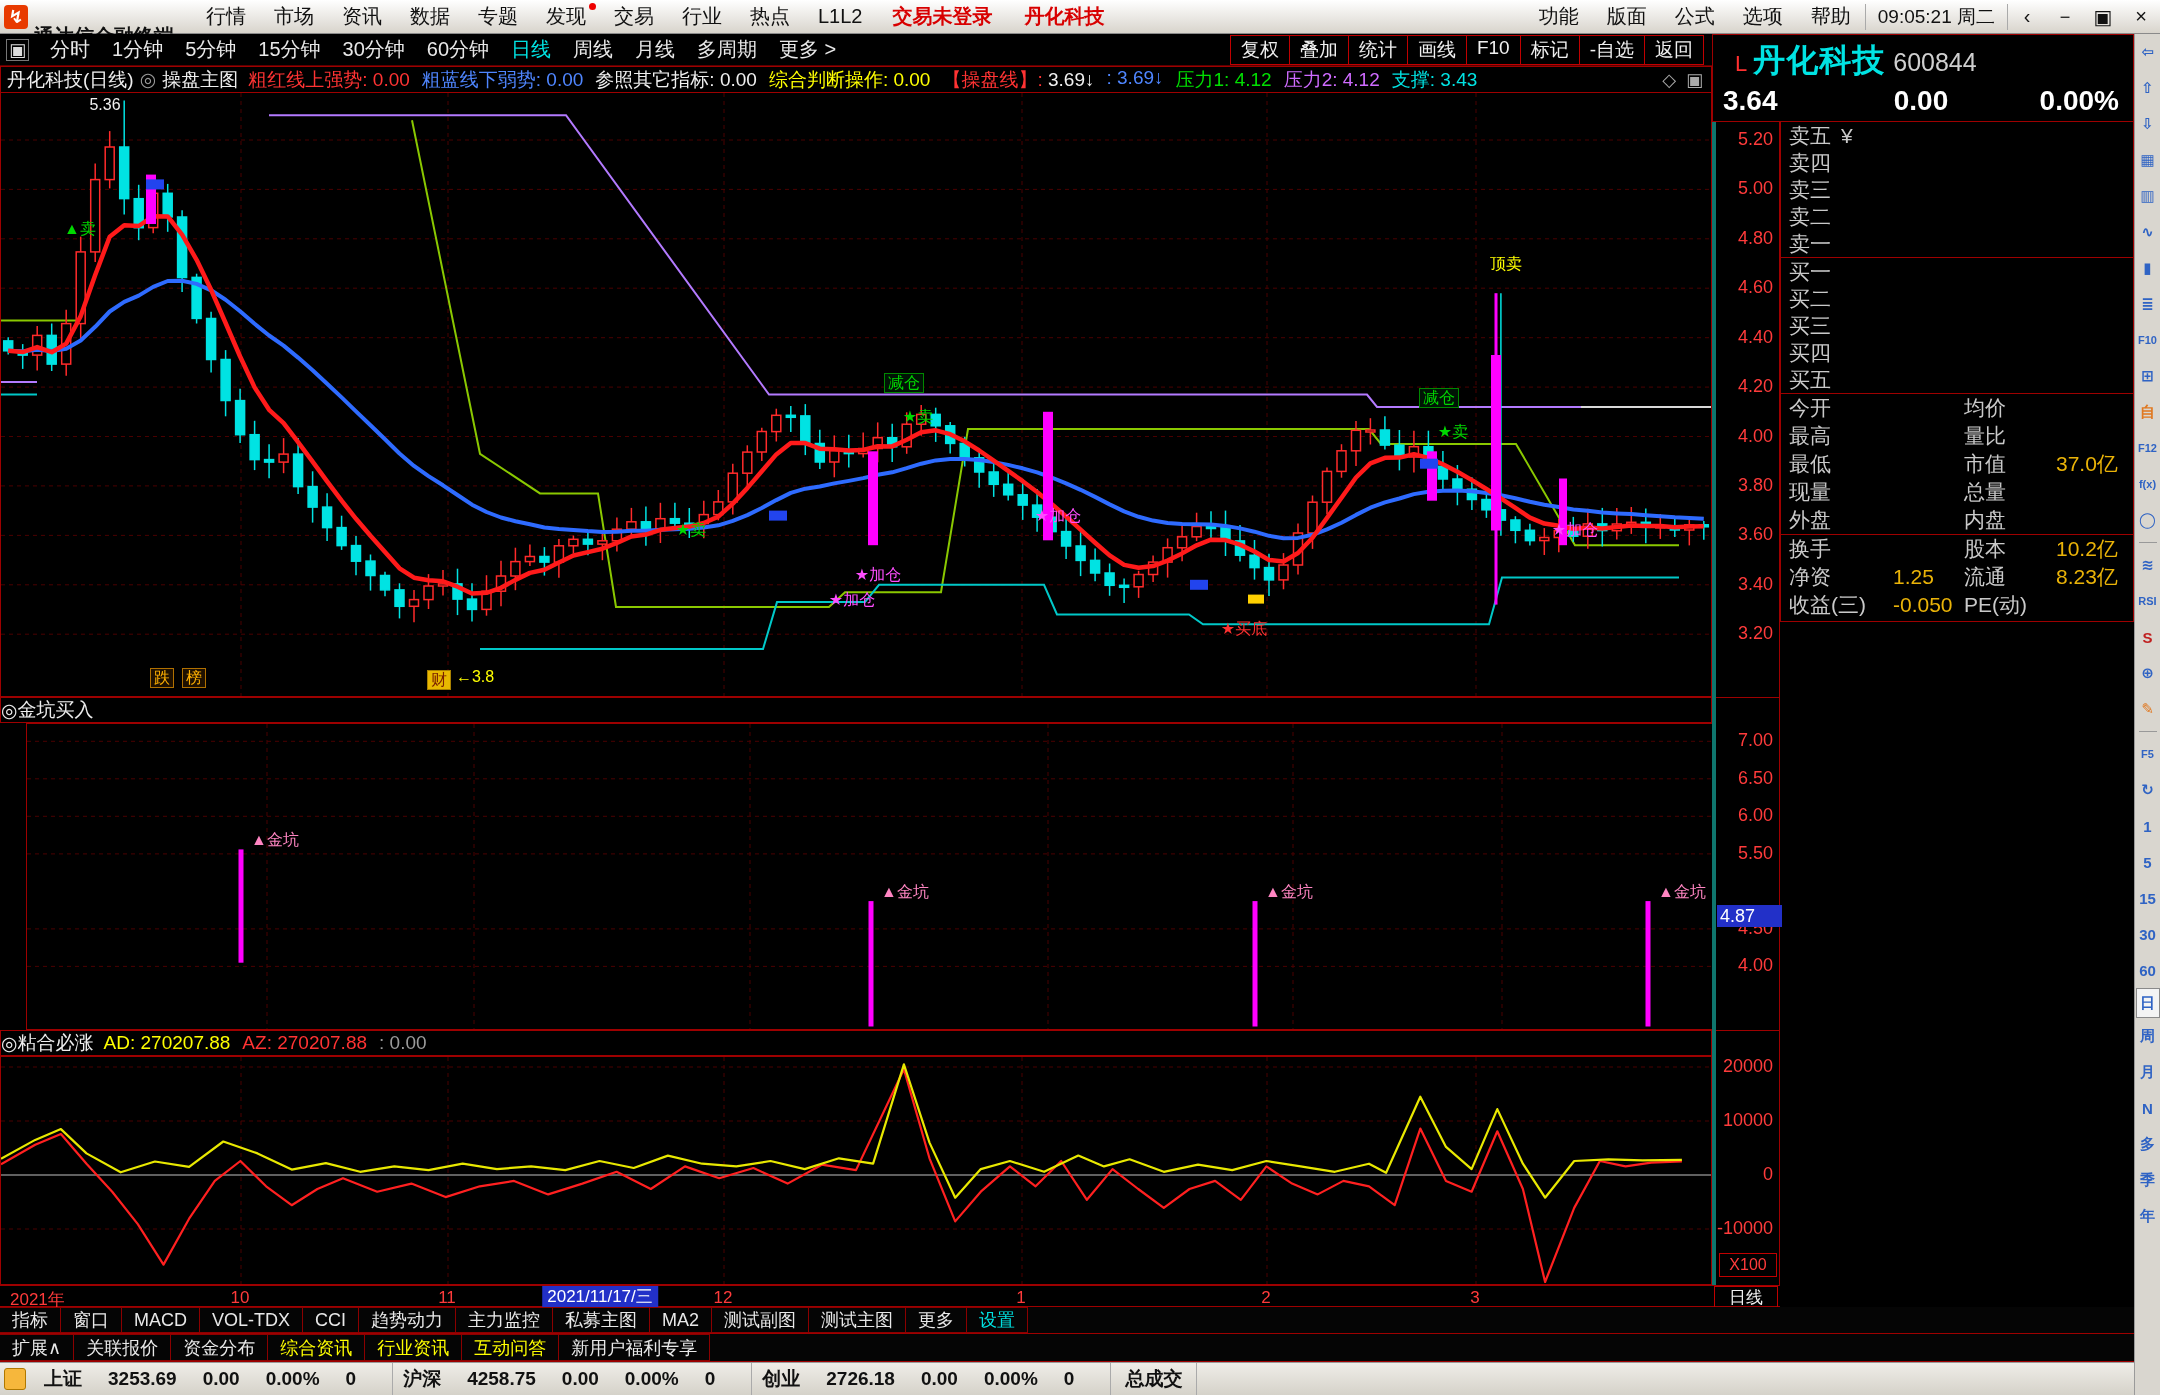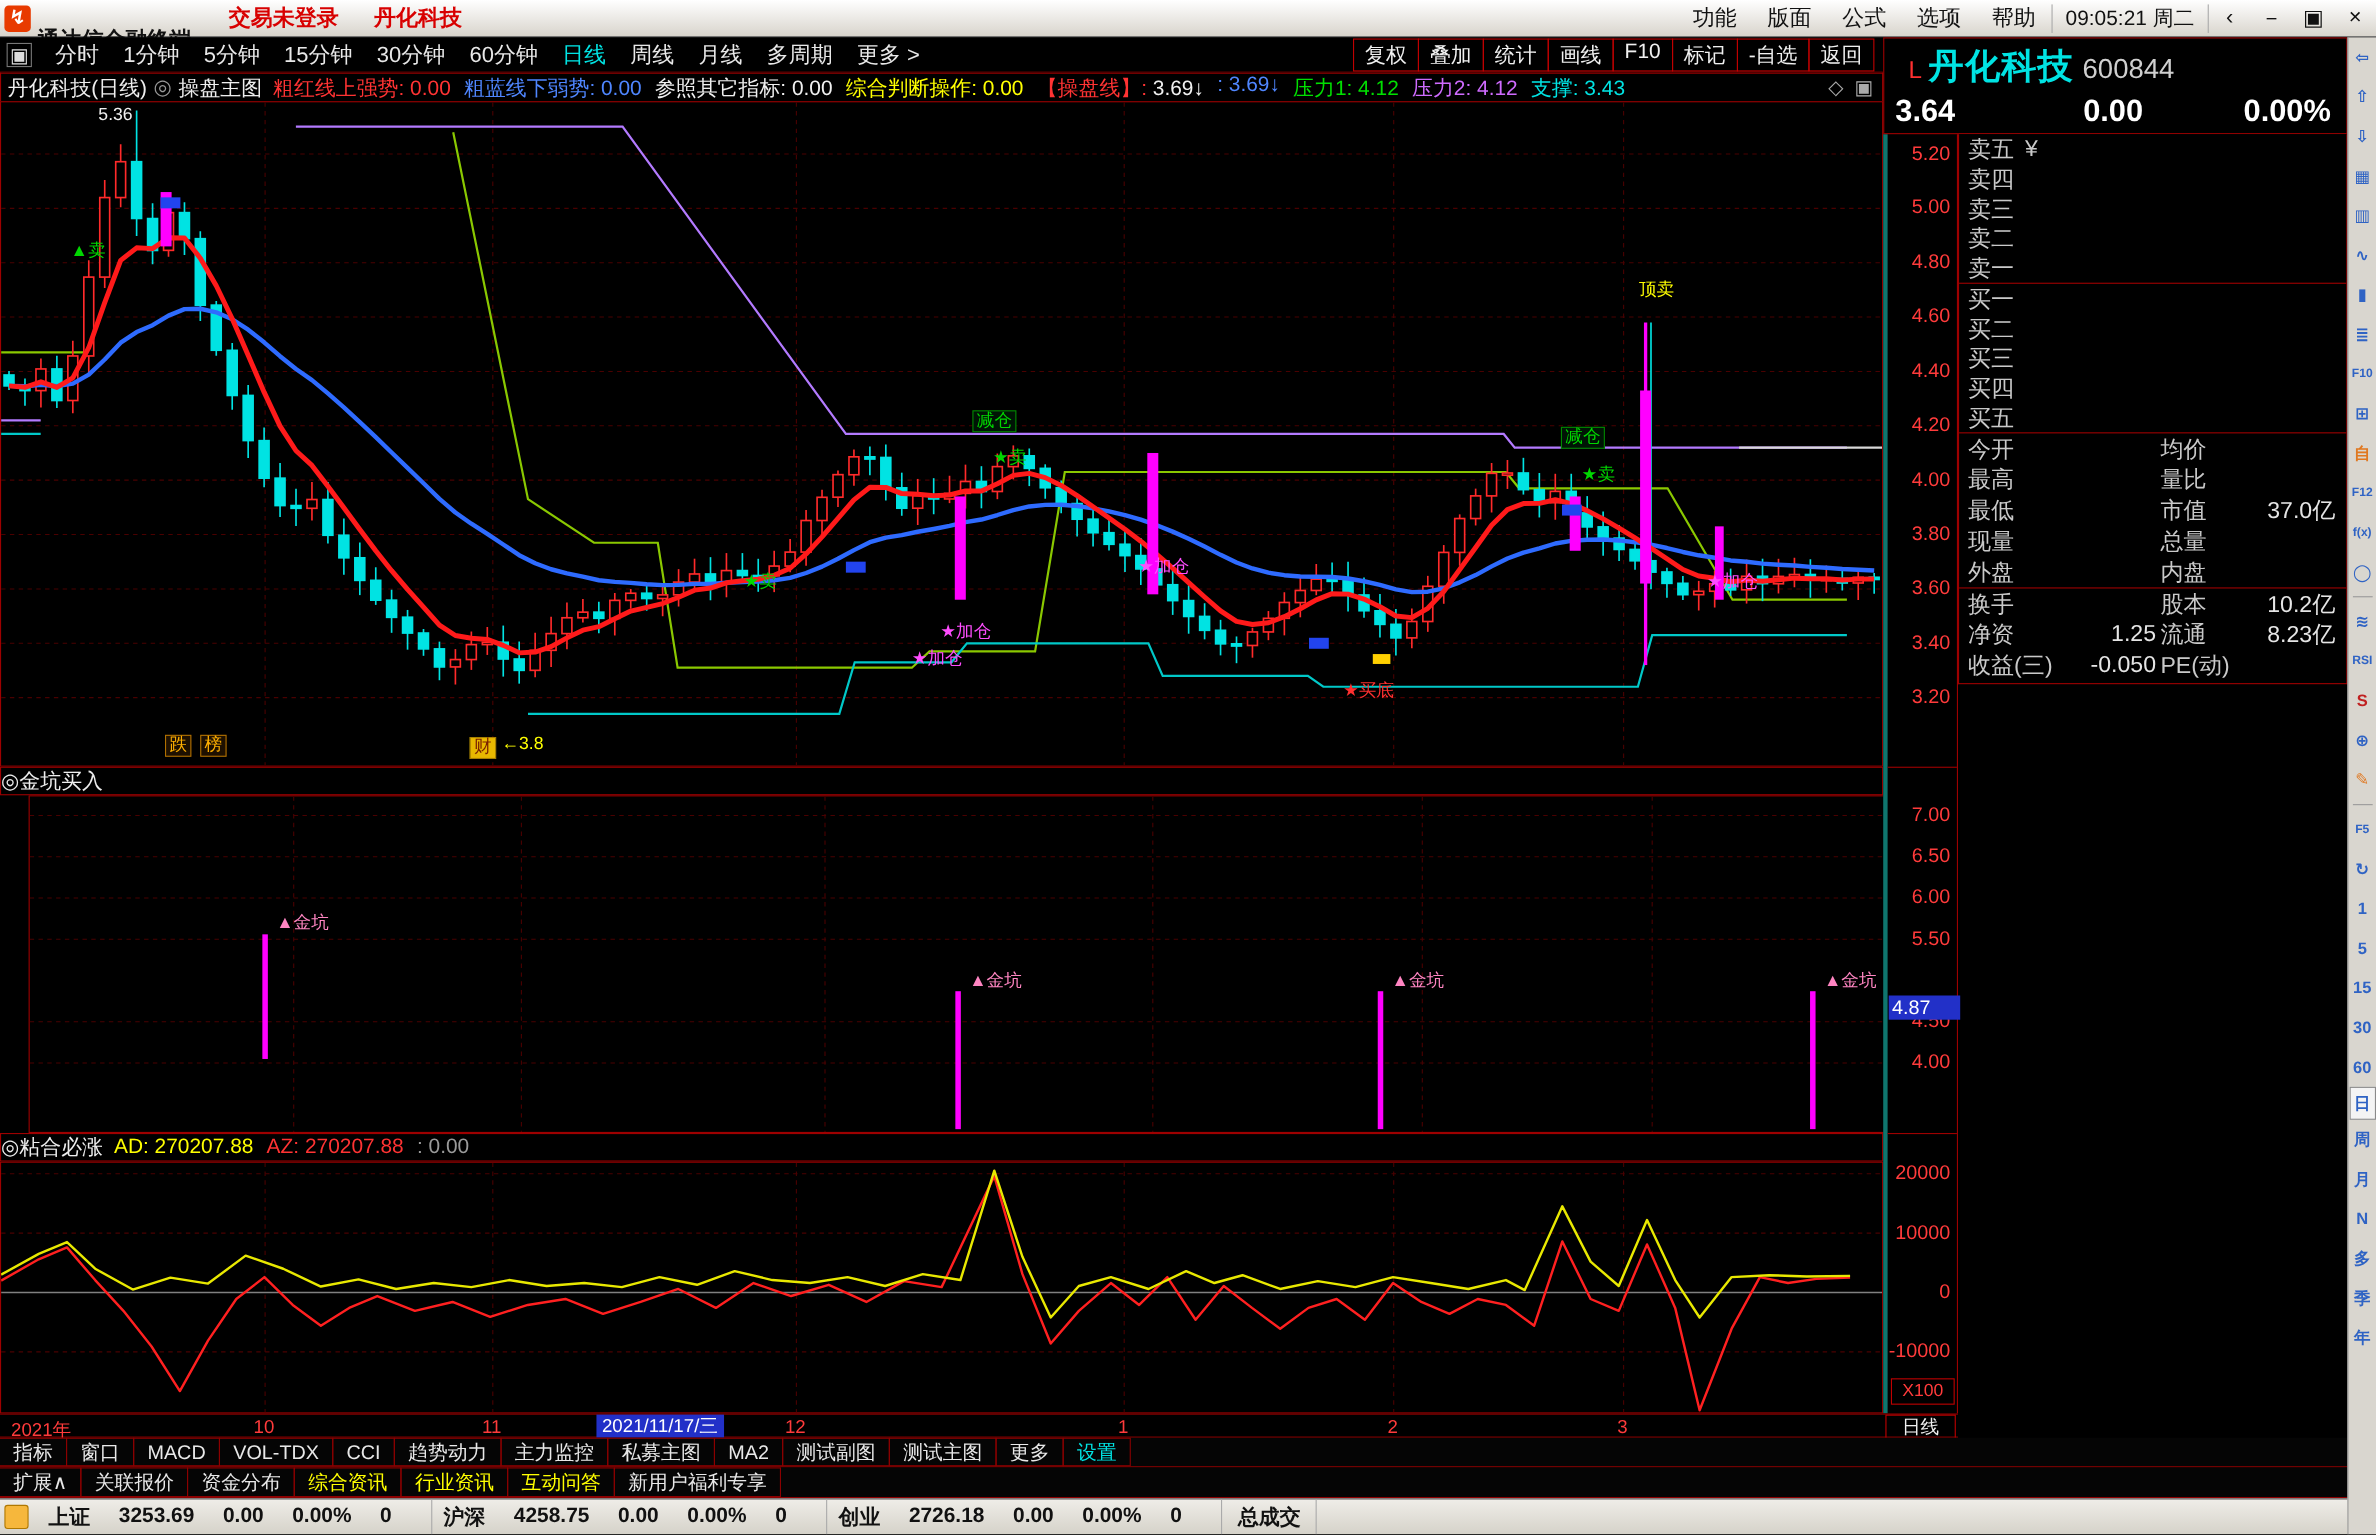--- a/index.html
+++ b/index.html
@@ -81,21 +81,21 @@
   #quote-price{display:grid;grid-template-columns:1fr 1fr 1fr;padding:2px 14px 0 10px;}
   #quote-price span{color:#fff;font-size:28px;font-weight:bold;}
   #quote-price span:nth-child(2){text-align:center;}
   #quote-price span:nth-child(3){text-align:right;}
   #quote-body{position:absolute;left:1780px;top:122px;width:354px;height:500px;background:#000;
     border:1px solid #9e0000;border-top:none;box-sizing:border-box;font-size:21px;}
   .qrow{height:27px;display:flex;align-items:center;padding-left:8px;color:#c9c9c9;}
   .qrow .tag{color:#c9c9c9;margin-left:10px;}
   .qsep{border-top:1px solid #9e0000;}
   .q4{display:grid;grid-template-columns:104px 1fr 92px 1fr;height:28px;align-items:center;padding:0 6px 0 8px;}
-  .q4 .lb{color:#c9c9c9;} .q4 .vl{color:#e5e5e5;text-align:right;padding-right:4px;}
+  .q4 .lb{color:#c9c9c9;} .q4 .vl{color:#eab308;padding-right:4px;}
   
   #time-axis{position:absolute;left:0;top:1285px;width:1780px;height:22px;background:#000;
     border-top:1px solid #9e0000;border-bottom:1px solid #9e0000;box-sizing:border-box;}
   .tx-lbl{position:absolute;top:2px;font-size:17px;color:#ff3b3b;transform:translateX(-50%);white-space:nowrap;}
   .tx-left{transform:none;}
   .tx-hl{position:absolute;top:0;height:21px;background:#2230c8;color:#fff;font-size:17px;
     display:flex;align-items:center;padding:0 5px;transform:translateX(-50%);}
   .tx-period{position:absolute;top:0;left:1714px;width:62px;height:21px;border:1px solid #c00000;
     color:#f0f0f0;font-size:17px;display:flex;align-items:center;justify-content:center;}
   
@@ -136,20 +136,21 @@
 </head>
 <body>
 
 <div id="app">
 
   <div id="titlebar">
     <div class="logo">
         <span>↯</span>
       </div>
     <span class="appname">通达信金融终端</span>
+    <nav id="main-menus"><span class="menu-item">行情</span><span class="menu-item">市场</span><span class="menu-item">资讯</span><span class="menu-item">数据</span><span class="menu-item">专题</span><span class="menu-item">发现<span class="dot"></span></span><span class="menu-item">交易</span><span class="menu-item">行业</span><span class="menu-item">热点</span><span class="menu-item">L1L2</span></nav>
     <span class="tb-alert">交易未登录</span>
     <span class="tb-alert">丹化科技</span>
     <nav id="right-menus">
         <span class="menu-item">功能</span>
         <span class="menu-item">版面</span>
         <span class="menu-item">公式</span>
         <span class="menu-item">选项</span>
         <span class="menu-item">帮助</span>
       </nav>
     <span class="clockbox">09:05:21 周二</span>

